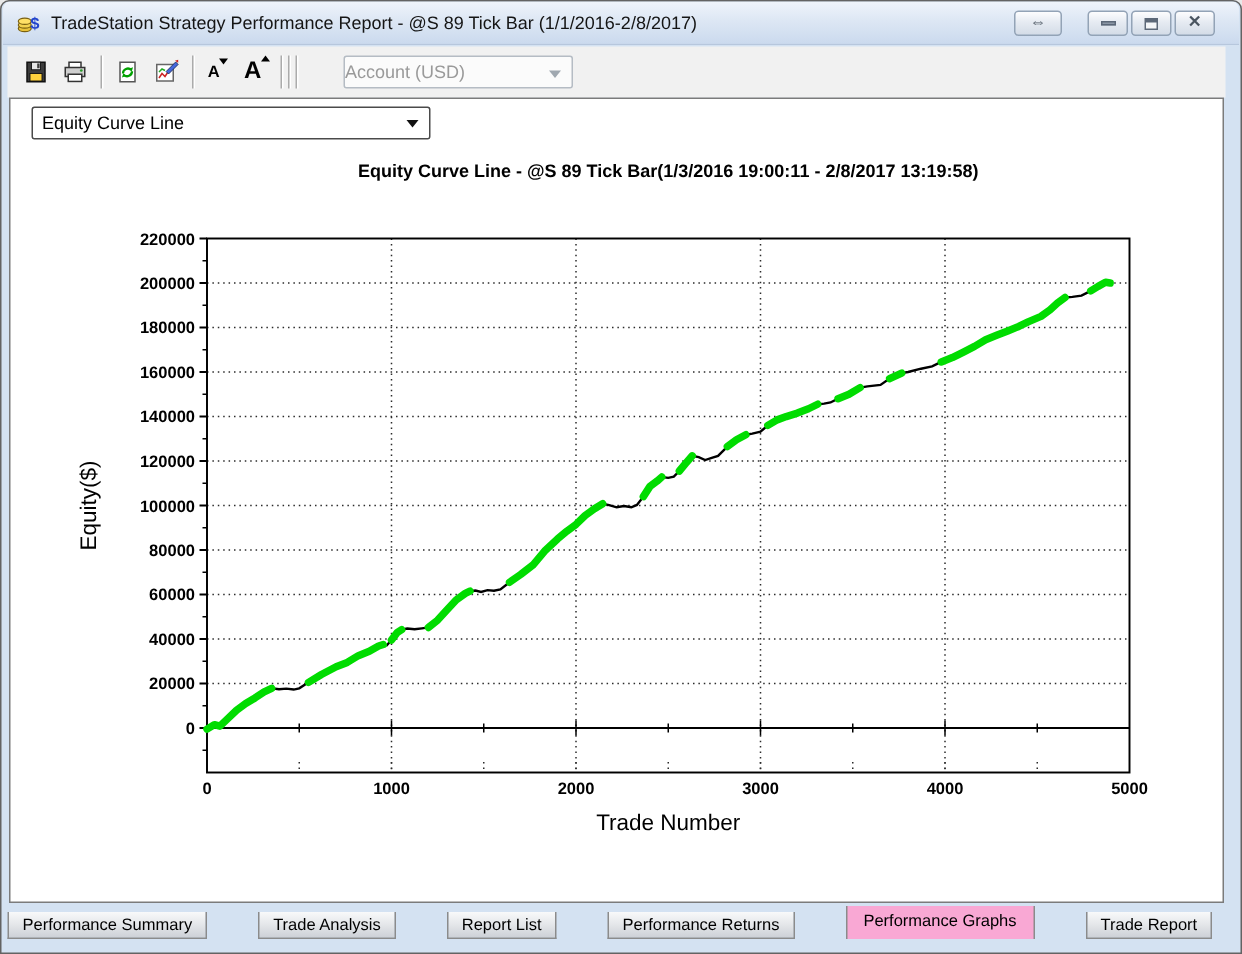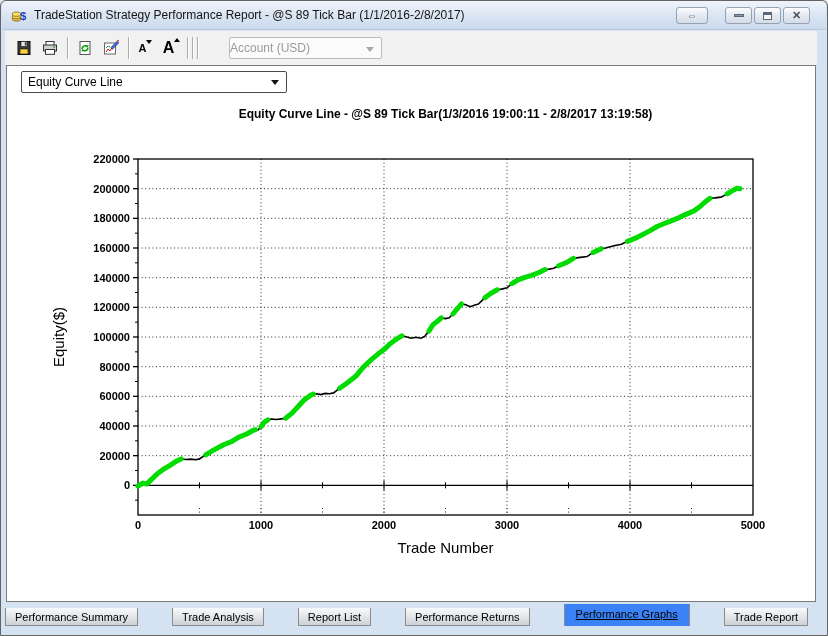--- a/index.html
+++ b/index.html
@@ -49,21 +49,21 @@
   #chart{position:absolute;left:0;top:0;}
   .grid{stroke:#2b2b2b;stroke-width:1;stroke-dasharray:1 2.6;}
   .tick{font:bold 11px "Liberation Sans",sans-serif;fill:#000;}
   .ctitle{font:bold 12px "Liberation Sans",sans-serif;fill:#000;}
   .alabel{font:15px "Liberation Sans",sans-serif;fill:#000;}
   
   #tabbar{position:absolute;left:4px;right:10px;top:601px;height:24px;display:flex;align-items:flex-end;gap:33px;}
   .tab{font-size:11px;color:#000;padding:3px 9px 0 9px;height:18px;margin-right:1px;
     background:linear-gradient(#f8f9fa,#e6e8eb 45%,#cdd1d7);
     border:1px solid #8b8b8b;border-top:none;white-space:nowrap;}
-  .tab.active{background:#3b82f6;height:22px;padding:4px 11px 17px 11px;border-bottom:none;text-decoration:underline;}
+  .tab.active{background:#f9a8d4;height:22px;padding:4px 11px 17px 11px;border-bottom:none;}
 </style>
 </head>
 <body>
 
 <div id="window">
 
   <div id="titlebar">
     <svg width="16" height="16" viewBox="0 0 16 16">
       <ellipse cx="5.5" cy="12" rx="4.3" ry="2.1" fill="#e8c23a" stroke="#7a6010" stroke-width="0.8"></ellipse>
       <ellipse cx="5.5" cy="9.6" rx="4.3" ry="2.1" fill="#f2d14e" stroke="#7a6010" stroke-width="0.8"></ellipse>

